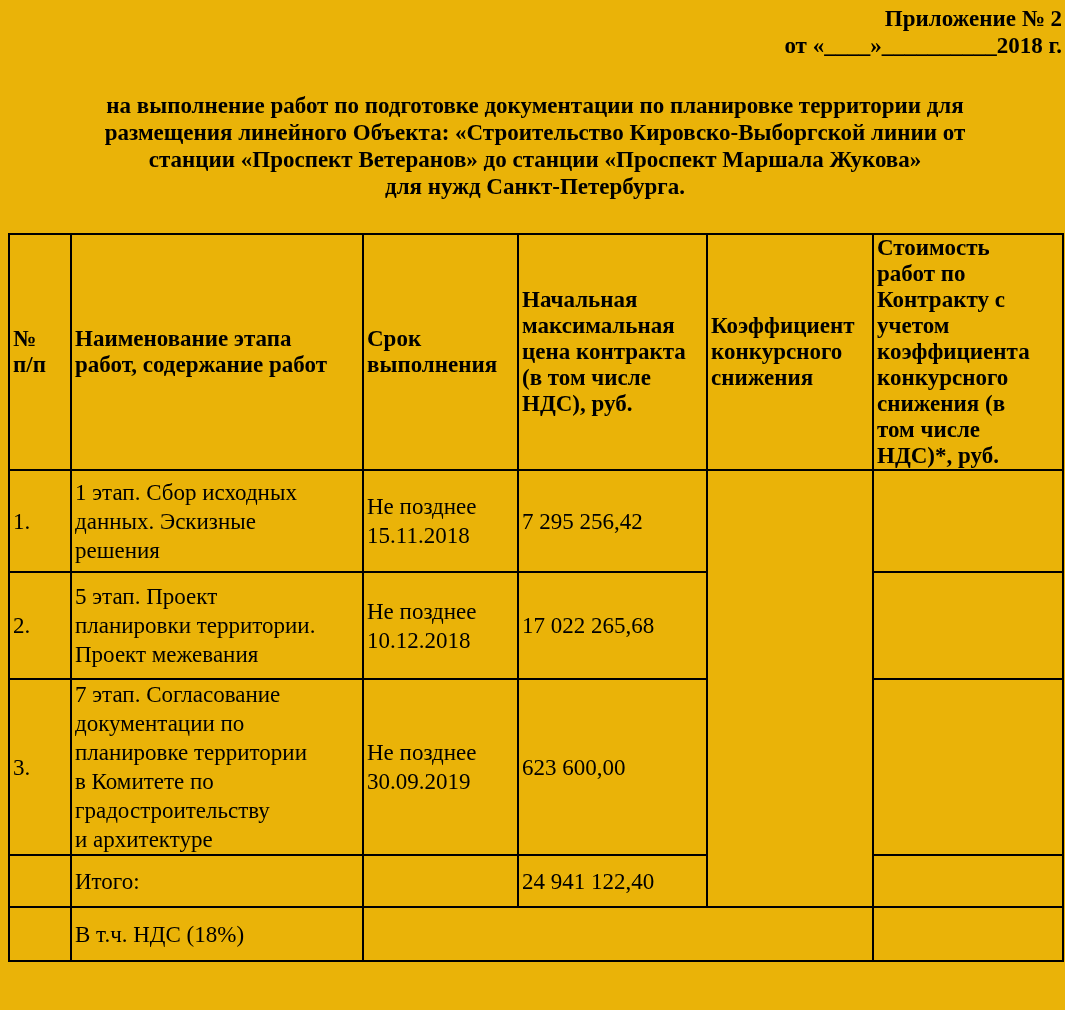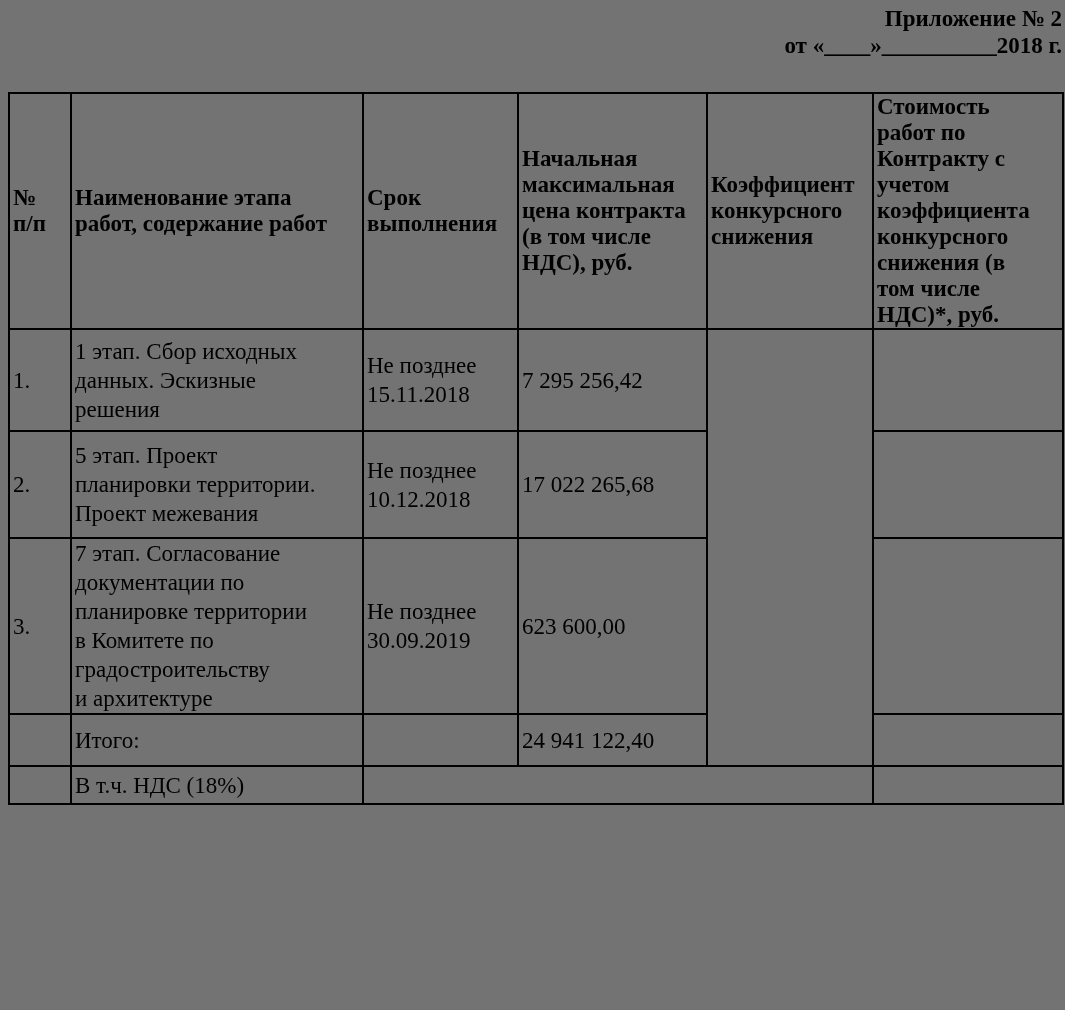--- a/index.html
+++ b/index.html
@@ -8,21 +8,21 @@
     background: #ffffff;
     color: #000000;
     font-family: "Liberation Serif", "DejaVu Serif", serif;
     font-size: 23px;
   }
   .page {
     width: 1065px;
     height: 1010px;
     box-sizing: border-box;
     padding: 5px 3px 0 8px;
-    background: #737373;
+    background: #eab308;
     overflow: hidden;
   }
   .appendix {
     text-align: right;
     font-weight: bold;
     line-height: 27px;
   }
   .doc-title {
     text-align: center;
     font-weight: bold;
@@ -57,38 +57,42 @@
   }
   table.calc td {
     line-height: 29px;
     font-weight: normal;
   }
   tr.r-head  { height: 236px; }
   tr.r-1     { height: 102px; }
   tr.r-2     { height: 107px; }
   tr.r-3     { height: 175px; }
   tr.r-total { height: 52px;  }
-  tr.r-vat   { height: 38px;  }
+  tr.r-vat   { height: 54px;  }
   td.label-left {
     text-align: left;
     font-weight: bold;
     padding-left: 10px;
   }
 </style>
 </head>
 <body>
 
 <div class="page">
 
   <div class="appendix">
     <div>Приложение № 2</div>
     <div>от «____»__________2018 г.</div>
   </div>
 
 
+  <div class="doc-subtitle">на выполнение работ по подготовке документации по планировке территории для
+размещения линейного Объекта: «Строительство Кировско-Выборгской линии от
+станции «Проспект Ветеранов» до станции «Проспект Маршала Жукова»
+для нужд Санкт-Петербурга.</div>
 
   <table class="calc">
     <colgroup>
       <col style="width:62px">
       <col style="width:292px">
       <col style="width:155px">
       <col style="width:189px">
       <col style="width:166px">
       <col style="width:190px">
     </colgroup>

